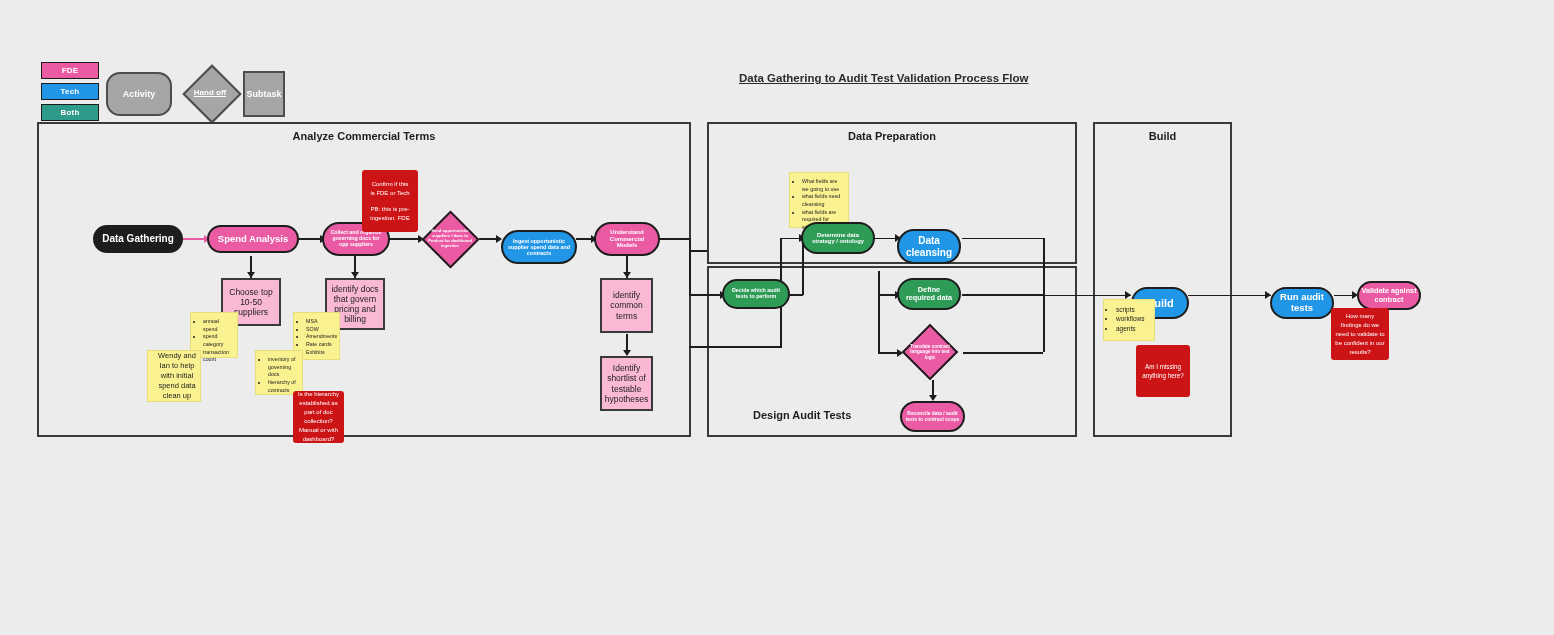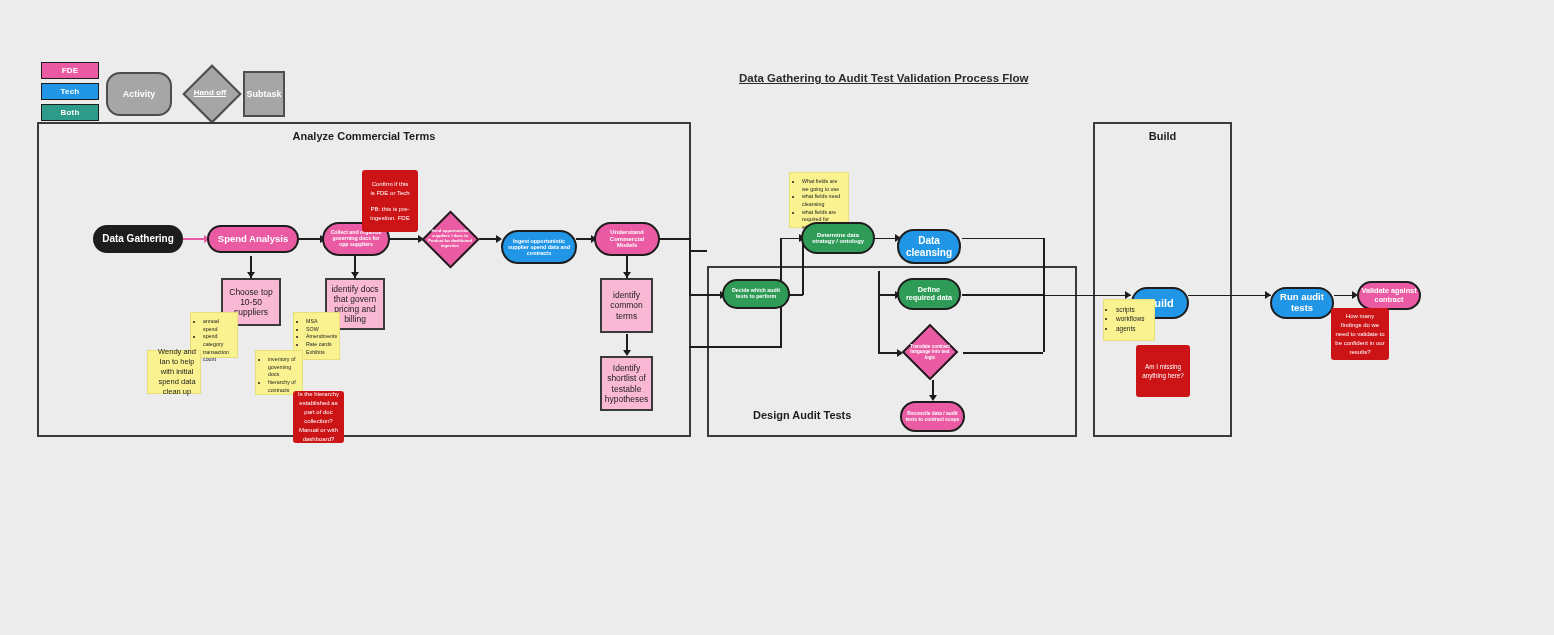--- a/index.html
+++ b/index.html
@@ -139,20 +139,23 @@
       <span>Subtask</span>
     </div>
   </div>
 
   <div class="abs diagram-title" style="left:739px;top:72px;">Data Gathering to Audit Test Validation Process Flow</div>
 
   <div class="abs lane" style="left:37px;top:122px;width:654px;height:315px;">
     <div class="lane-title">Analyze Commercial Terms</div>
   </div>
 
+  <div class="abs lane" style="left:707px;top:122px;width:370px;height:142px;">
+    <div class="lane-title">Data Preparation</div>
+  </div>
 
   <div class="abs lane" style="left:707px;top:266px;width:370px;height:171px;">
     <div class="lane-title-bl" style="left:44px;bottom:14px;">Design Audit Tests</div>
   </div>
 
   <div class="abs lane" style="left:1093px;top:122px;width:139px;height:315px;">
     <div class="lane-title">Build</div>
   </div>
 
 
@@ -284,21 +287,21 @@
   </div>
 
   <div class="abs n-note" style="left:190px;top:312px;width:48px;height:46px;">
     <ul>
       <li>annual spend</li>
       <li>spend category</li>
       <li>transaction count</li>
     </ul>
   </div>
 
-  <div class="abs n-note plain" style="left:147px;top:350px;width:54px;height:44px;padding-left:10px;">
+  <div class="abs n-note plain" style="left:147px;top:350px;width:54px;height:52px;padding-left:10px;">
     <span>Wendy and Ian to help with initial spend data clean up</span>
   </div>
 
   <div class="abs n-note" style="left:293px;top:312px;width:47px;height:48px;">
     <ul>
       <li>MSA</li>
       <li>SOW</li>
       <li>Amendments</li>
       <li>Rate cards</li>
       <li>Exhibits</li>

